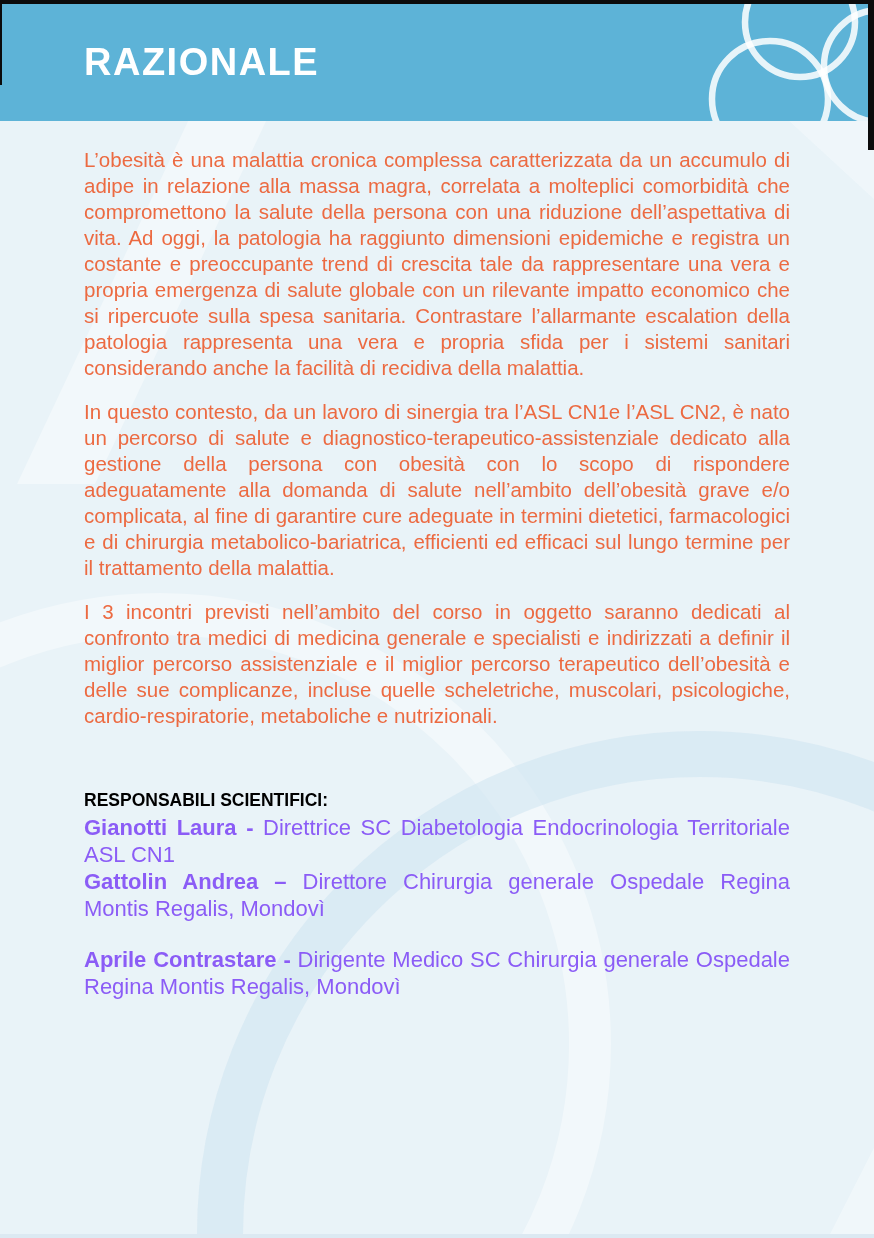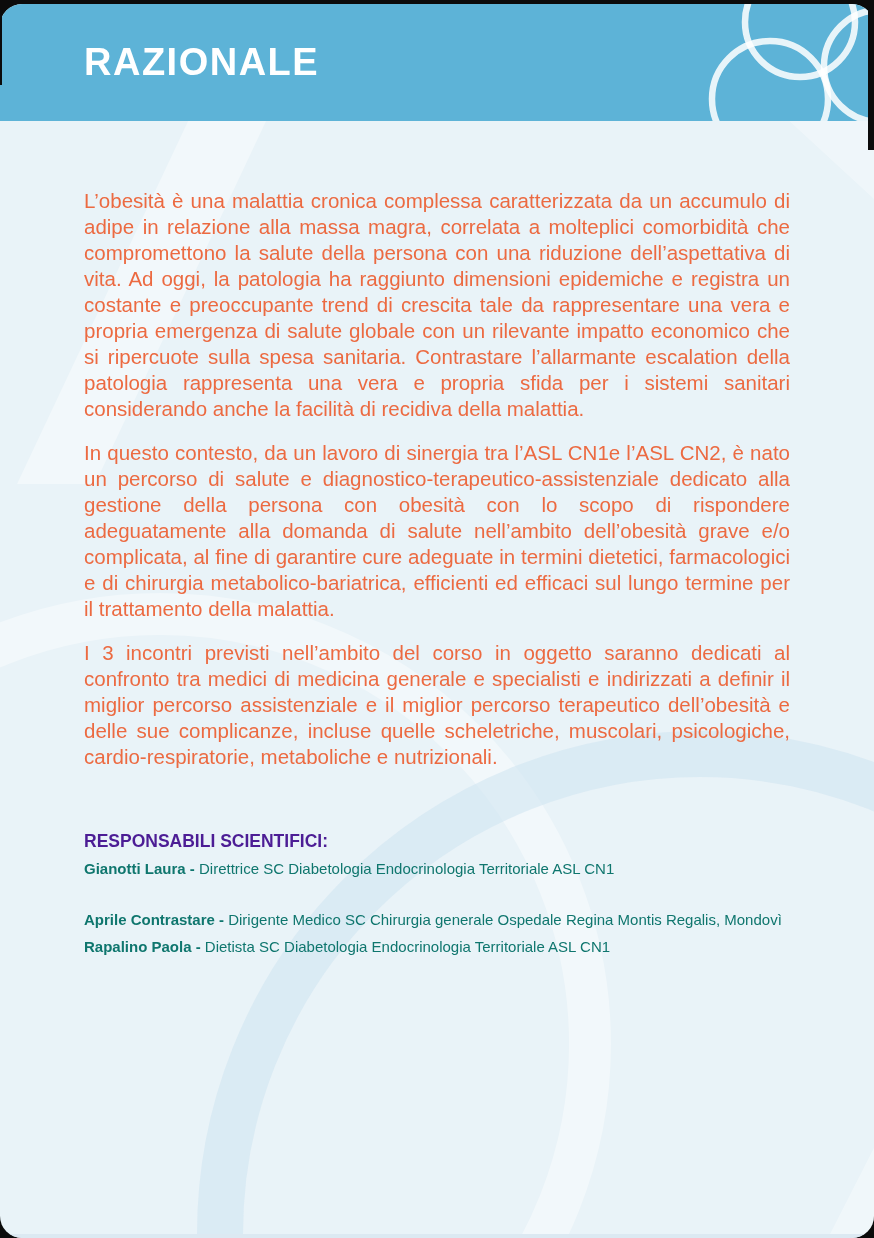--- a/index.html
+++ b/index.html
@@ -8,64 +8,62 @@
     background:#0b0b0b;
     font-family:"Liberation Sans","DejaVu Sans",sans-serif;
     position:relative;
     overflow:hidden;
   }
   .page {
     position:absolute; left:0; top:4px;
     width:874px; height:1234px;
     background:#e9f3f8;
     overflow:hidden;
-    border-radius:22px;
   }
   .bg-deco { position:absolute; left:0; top:0; z-index:0; }
   .header-band {
     position:relative; z-index:2;
     height:117px;
     background:#5db3d7;
     display:flex; align-items:center;
     padding-left:84px; box-sizing:border-box;
     overflow:hidden;
   }
   .page-title {
     color:#ffffff;
     font-size:38px;
     font-weight:800;
     letter-spacing:1.5px;
   }
   .header-circles { position:absolute; right:0; top:0; }
   .content {
     position:relative; z-index:1;
-    padding:55px 84px 0 84px;
-    margin-top:12px;
+    padding:26px 84px 0 84px;
   }
   p.body-par {
     margin:0 0 18px 0;
     color:#ec6a41;
     font-size:20.5px;
     line-height:26px;
     text-align:justify;
   }
   .sections { margin-top:58px; }
   .section-block { margin:0; }
   .section-block + .section-block { margin-top:24px; }
   .section-heading {
-    color:#4c1d95;
+    color:#000000;
     font-size:17.5px;
     font-weight:bold;
     line-height:27px;
     margin:0;
   }
   p.person {
     margin:0;
-    color:#0f766e;
-    font-size:15px;
+    color:#8b5cf6;
+    font-size:22px;
     line-height:27px;
     text-align:justify;
   }
   .pname { font-weight:bold; }
   .edge-top { position:absolute; left:0; top:0; width:874px; height:4px; background:#0b0b0b; z-index:5; }
   .edge-right { position:absolute; right:0; top:0; width:6px; height:150px; background:#0b0b0b; z-index:5; }
   .edge-left { position:absolute; left:0; top:0; width:2px; height:85px; background:#0b0b0b; z-index:5; }
   .edge-bottom { position:absolute; left:0; bottom:0; width:874px; height:4px; background:#dce9f2; z-index:4; }
 </style>
 </head>
@@ -95,25 +93,25 @@
   <div class="content">
     <p class="body-par">L’obesità è una malattia cronica complessa caratterizzata da un accumulo di adipe in relazione alla massa magra, correlata a molteplici comorbidità che compromettono la salute della persona con una riduzione dell’aspettativa di vita. Ad oggi, la patologia ha raggiunto dimensioni epidemiche e registra un costante e preoccupante trend di crescita tale da rappresentare una vera e propria emergenza di salute globale con un rilevante impatto economico che si ripercuote sulla spesa sanitaria. Contrastare l’allarmante escalation della patologia rappresenta una vera e propria sfida per i sistemi sanitari considerando anche la facilità di recidiva della malattia.</p>
     <p class="body-par">In questo contesto, da un lavoro di sinergia tra l’ASL CN1e l’ASL CN2, è nato un percorso di salute e diagnostico-terapeutico-assistenziale dedicato alla gestione della persona con obesità con lo scopo di rispondere adeguatamente alla domanda di salute nell’ambito dell’obesità grave e/o complicata, al fine di garantire cure adeguate in termini dietetici, farmacologici e di chirurgia metabolico-bariatrica, efficienti ed efficaci sul lungo termine per il trattamento della malattia.</p>
     <p class="body-par">I 3 incontri previsti nell’ambito del corso in oggetto saranno dedicati al confronto tra medici di medicina generale e specialisti e indirizzati a definir il miglior percorso assistenziale e il miglior percorso terapeutico dell’obesità e delle sue complicanze, incluse quelle scheletriche, muscolari, psicologiche, cardio-respiratorie, metaboliche e nutrizionali.</p>
 
     <div class="sections">
 
       <div class="section-block">
         <p class="section-heading">RESPONSABILI SCIENTIFICI:</p>
         <p class="person"><span class="pname">Gianotti Laura - </span><span>Direttrice SC Diabetologia Endocrinologia Territoriale ASL CN1</span></p>
+        <p class="person"><span class="pname">Gattolin Andrea – </span><span>Direttore Chirurgia generale Ospedale Regina Montis Regalis, Mondovì</span></p>
       </div>
 
       <div class="section-block">
         <p class="person"><span class="pname">Aprile Contrastare - </span><span>Dirigente Medico SC Chirurgia generale Ospedale Regina Montis Regalis, Mondovì</span></p>
-        <p class="person"><span class="pname">Rapalino Paola - </span><span>Dietista SC Diabetologia Endocrinologia Territoriale ASL CN1</span></p>
       </div>
 
     </div>
   </div>
 
   <div class="edge-bottom"></div>
 </div>
 
 <div class="edge-top"></div>
 <div class="edge-right"></div>

